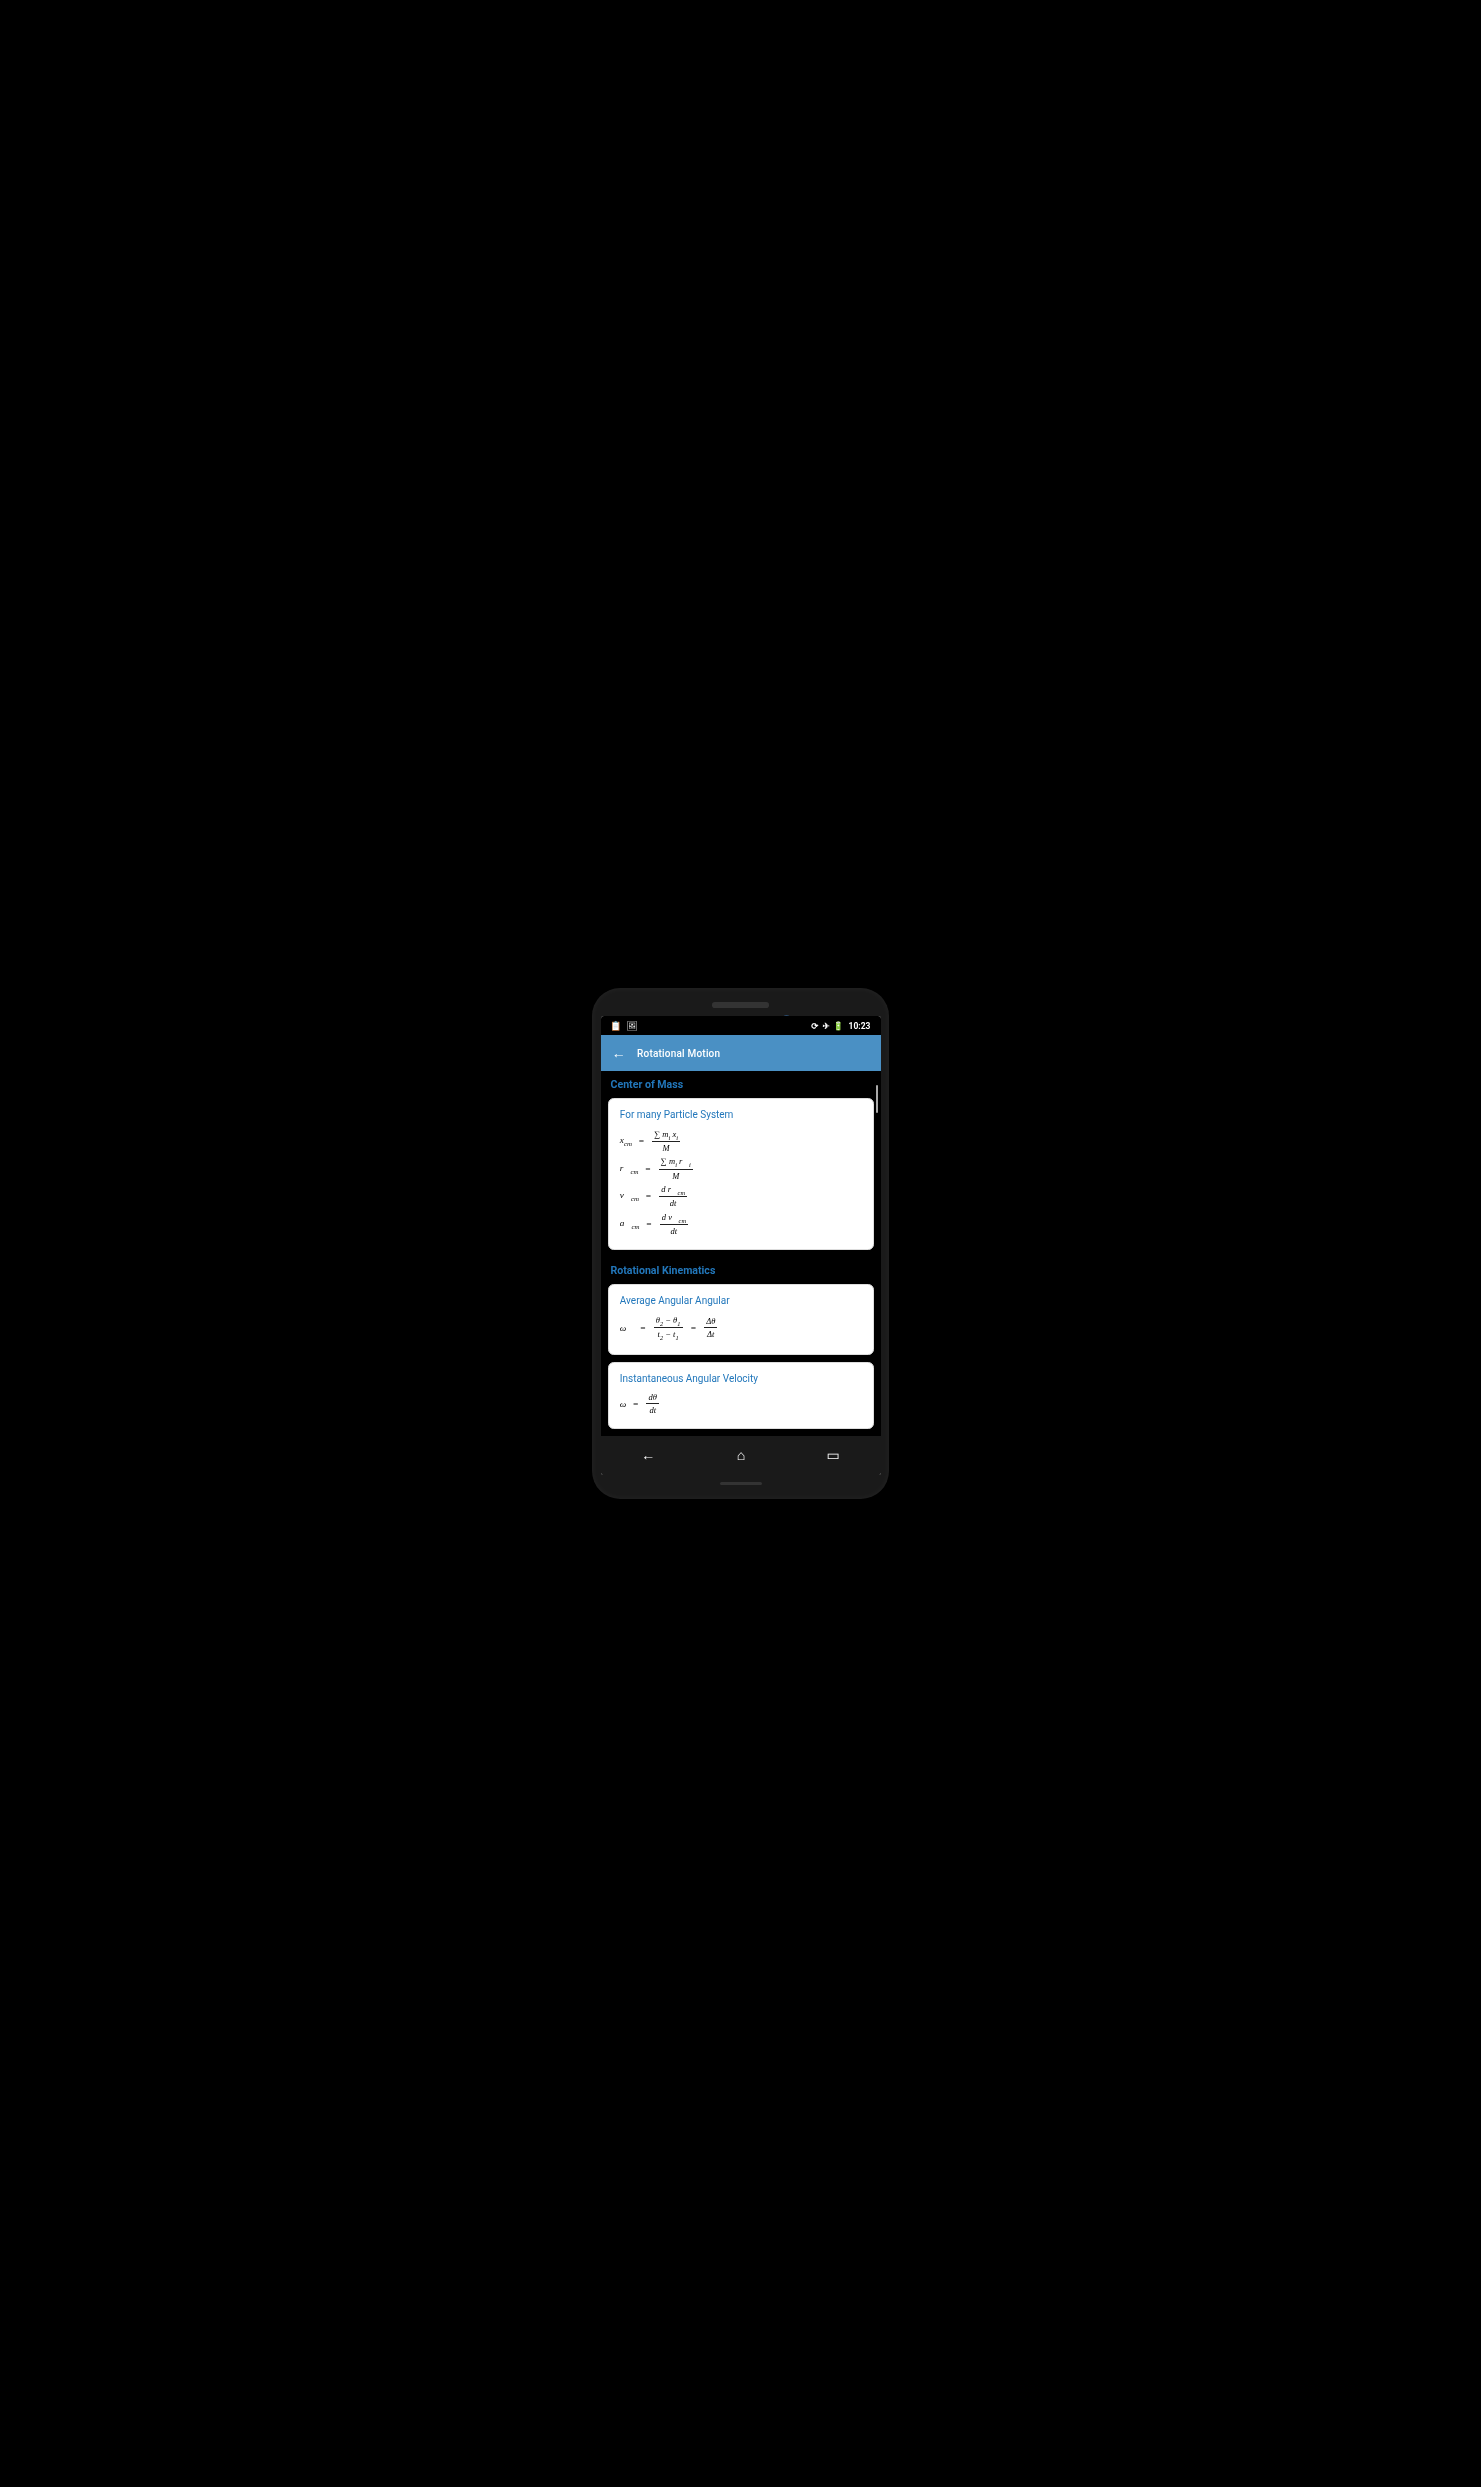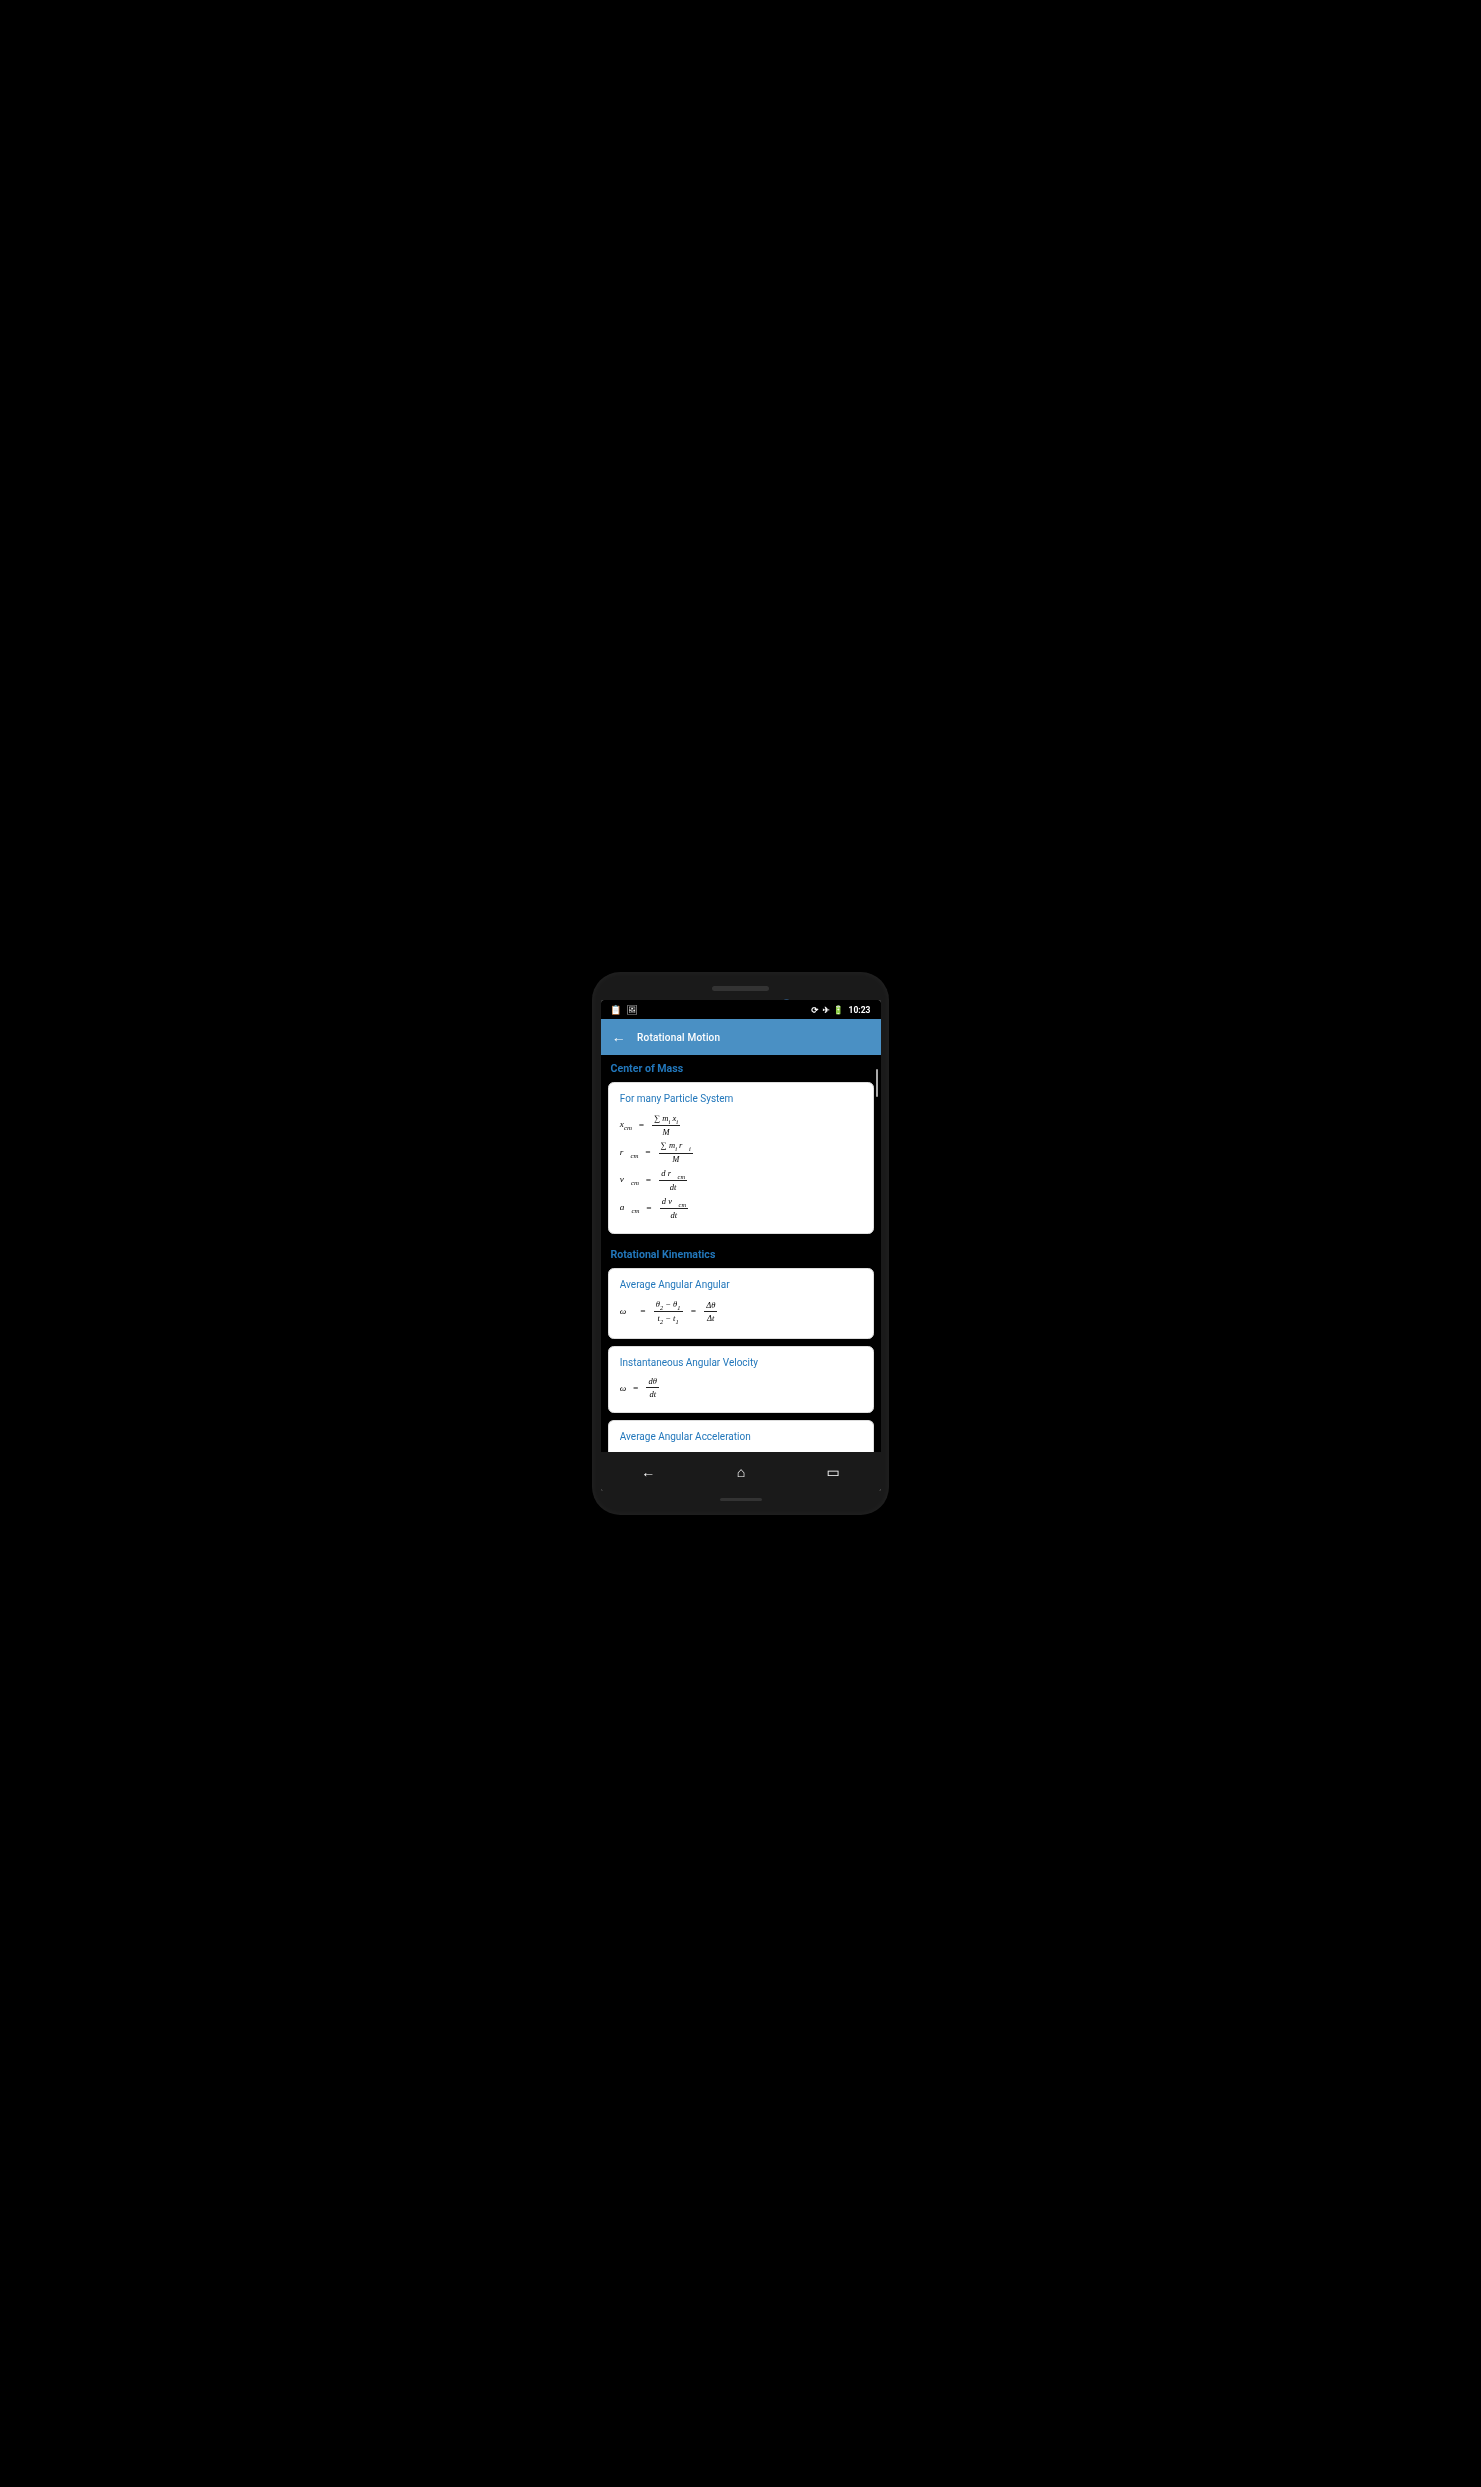--- a/index.html
+++ b/index.html
@@ -303,31 +303,20 @@
         <div class="formula-line">
           <span class="math"><i>ω</i></span>
           <span class="eq-sign">=</span>
           <span class="fraction">
             <span class="numerator"><i>dθ</i></span>
             <span class="denominator"><i>dt</i></span>
           </span>
         </div>
       </div>
 
-      <div class="formula-card" style="margin-bottom: 0; border-bottom: none; border-radius: 5.7px 5.7px 0 0;">
-        <div class="formula-card-title">Average Angular Acceleration</div>
-        <div class="formula-line">
-
-          <span class="fraction">
-            <span class="numerator"><i>ω − ω</i></span>
-
-          </span>
-
-        </div>
-      </div>
 
     </div>
 
     <div class="bottom-nav">
       <span class="nav-btn">←</span>
       <span class="nav-btn">⌂</span>
       <span class="nav-btn">▭</span>
     </div>
 
   </div>

